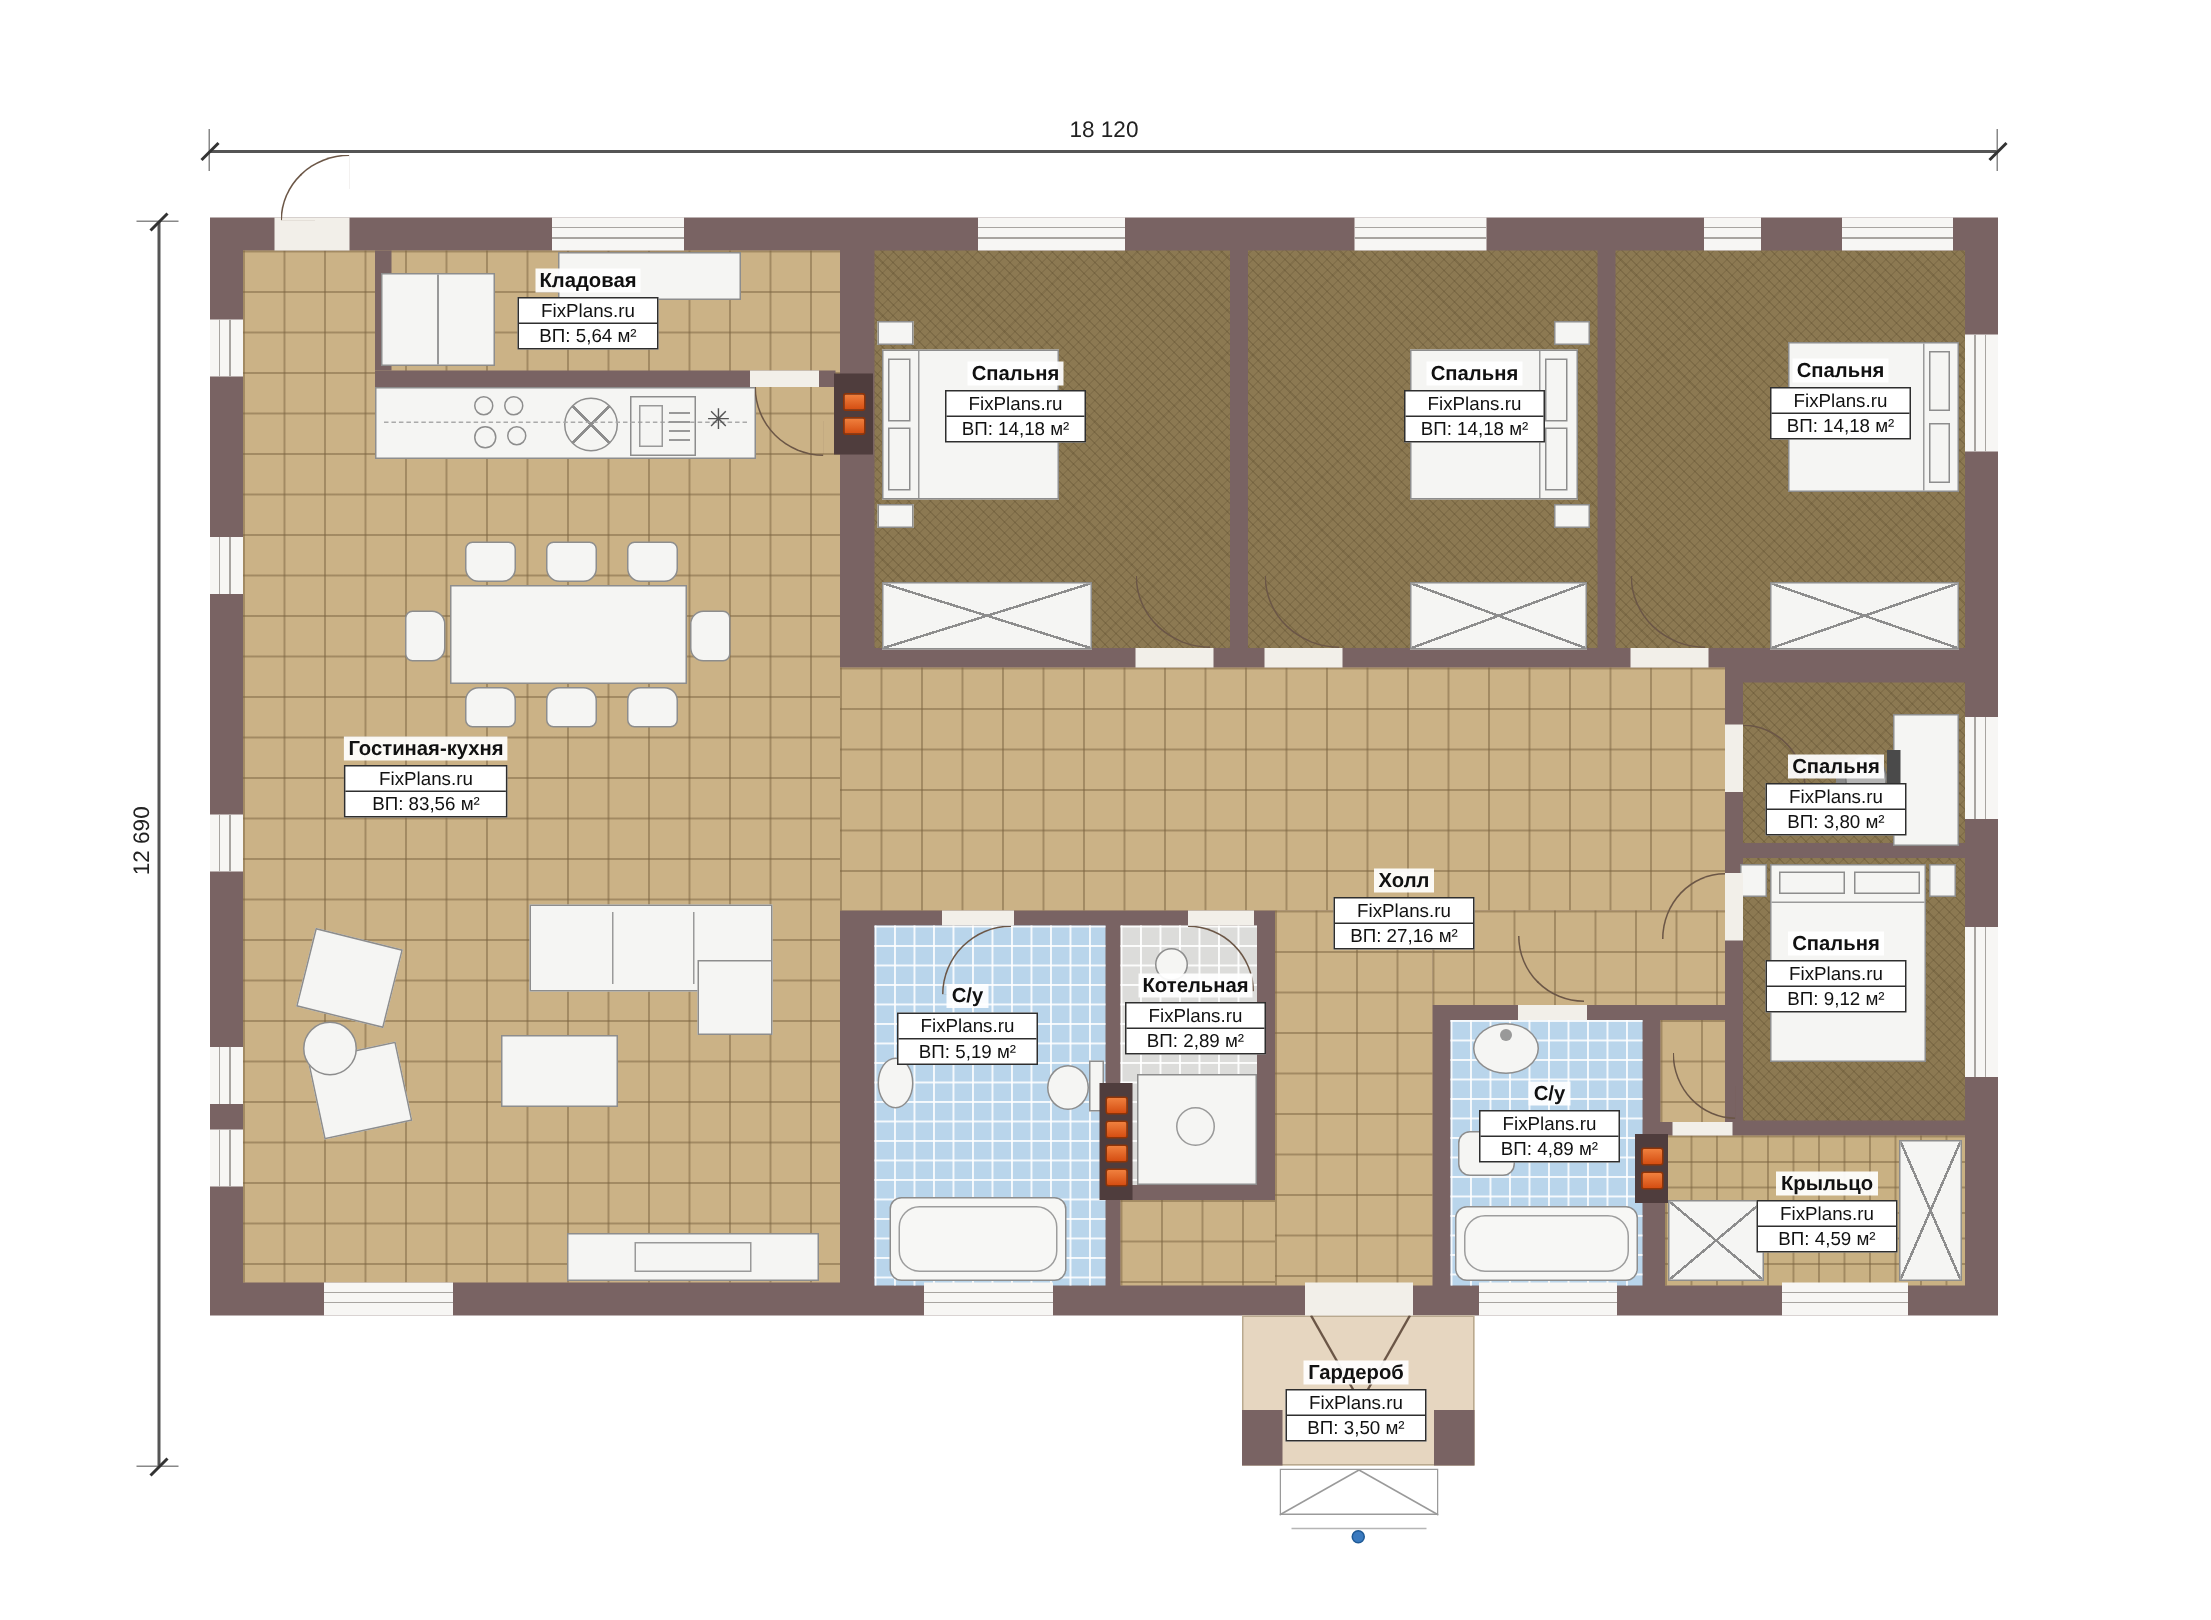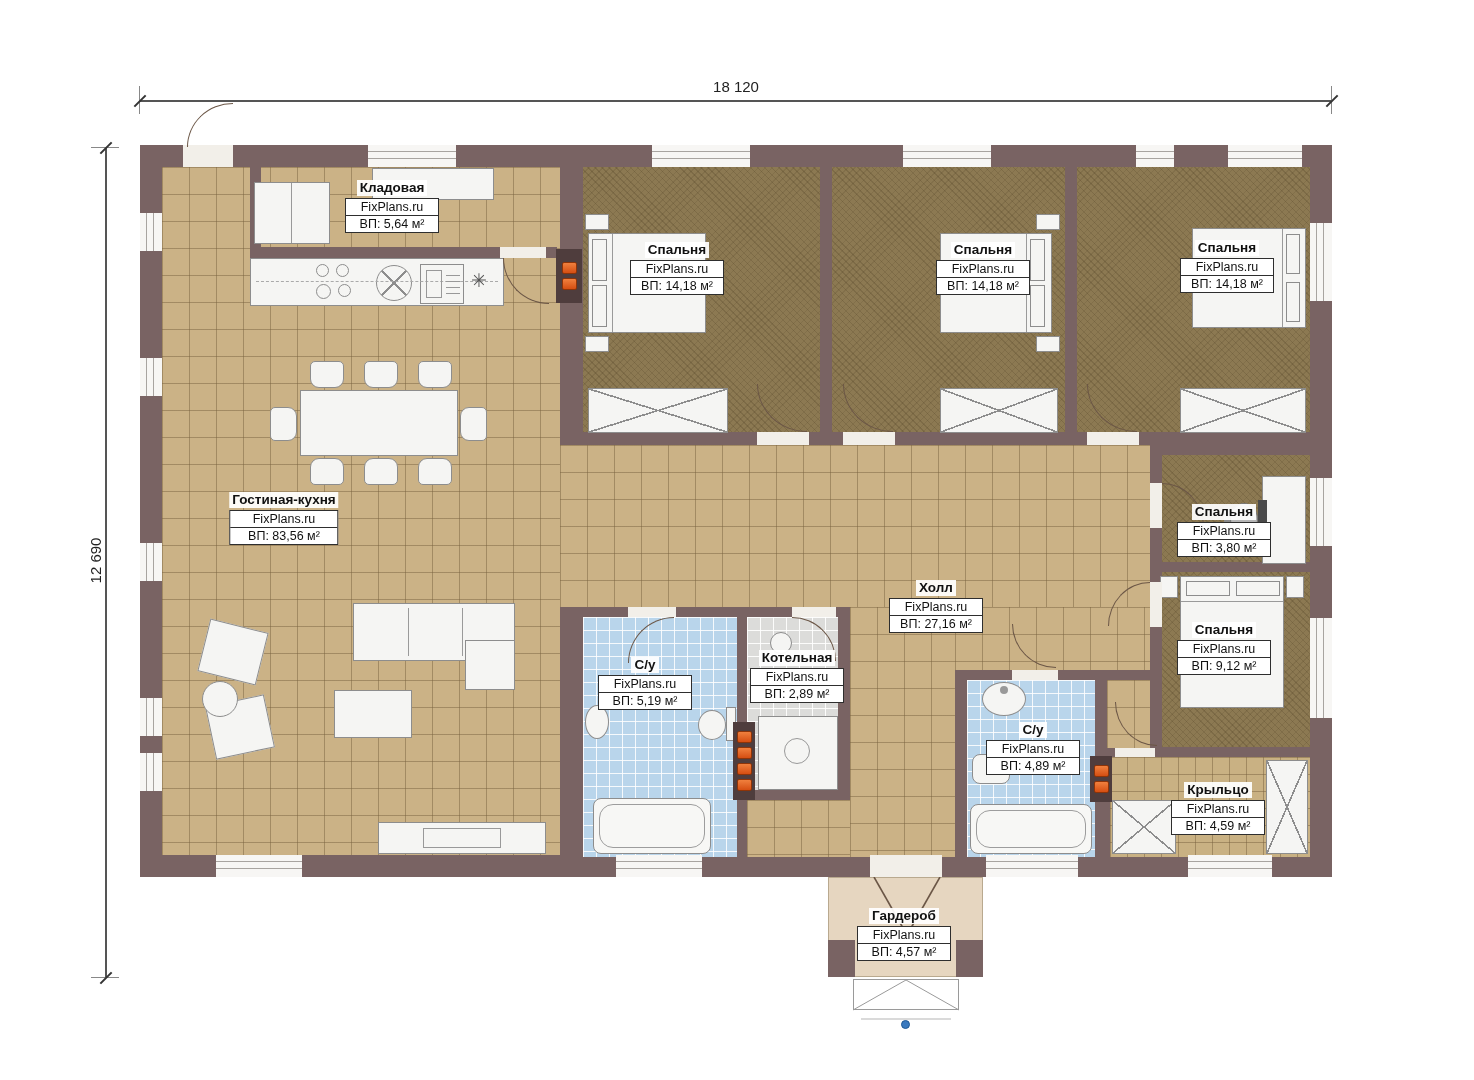--- a/index.html
+++ b/index.html
@@ -345,17 +345,17 @@
     <div class="nm">Крыльцо</div>
     <div class="bx">
         <div>FixPlans.ru</div>
         <div>ВП: 4,59 м²</div>
       </div>
   </div>
   <div class="abs lbl" style="left:904px;top:906px">
     <div class="nm">Гардероб</div>
     <div class="bx">
         <div>FixPlans.ru</div>
-        <div>ВП: 4,57 м²</div>
+        <div>ВП: 3,50 м²</div>
       </div>
   </div>
 
 </div>
 
 </body></html>

